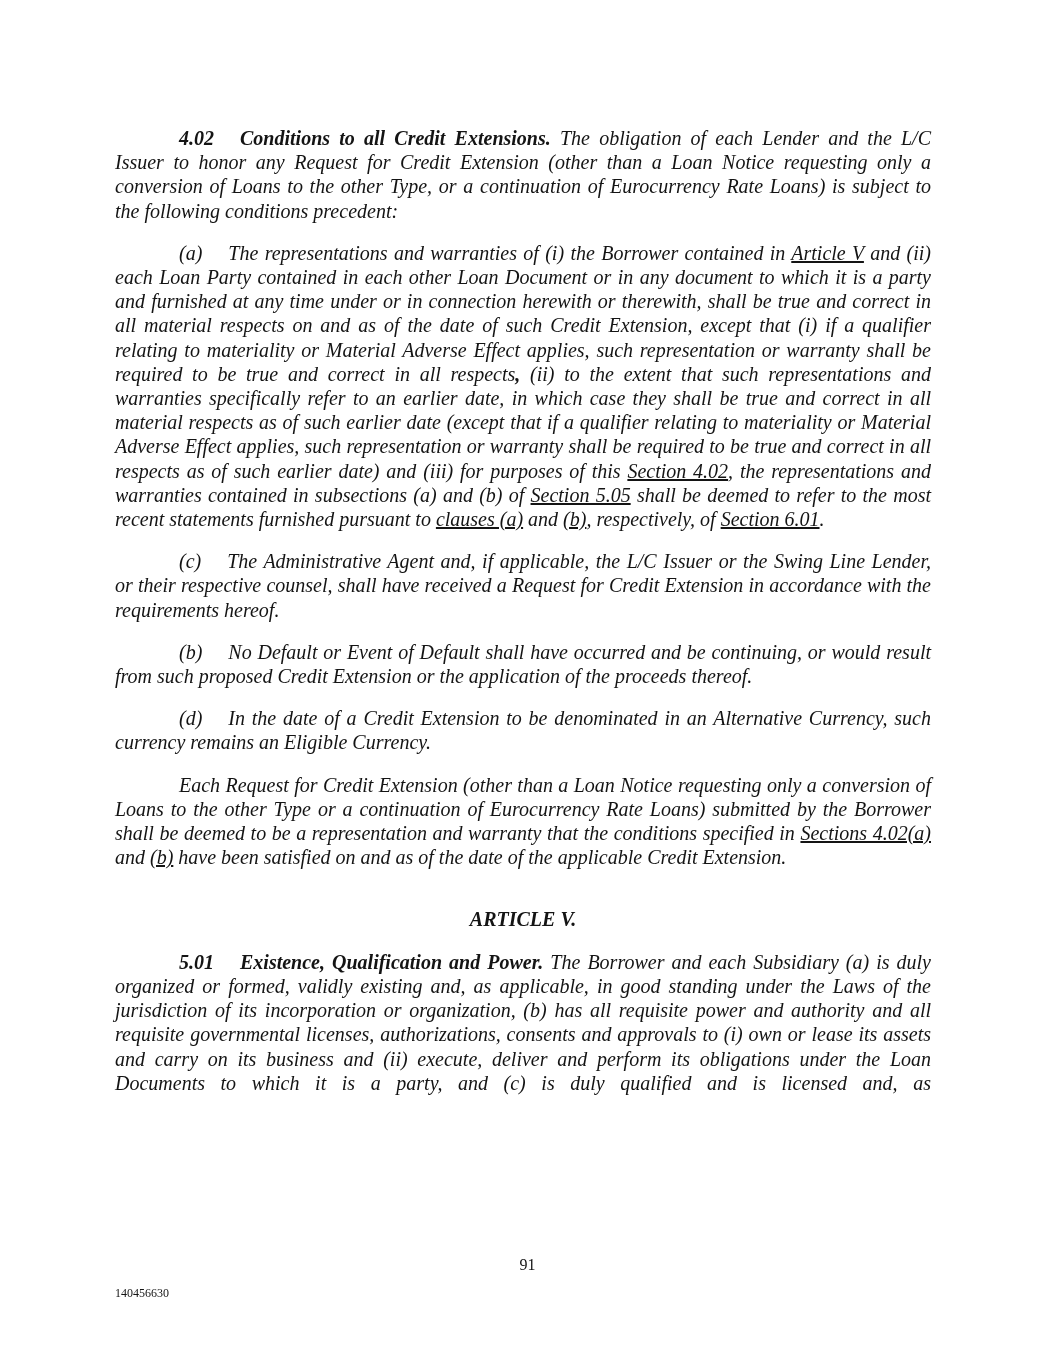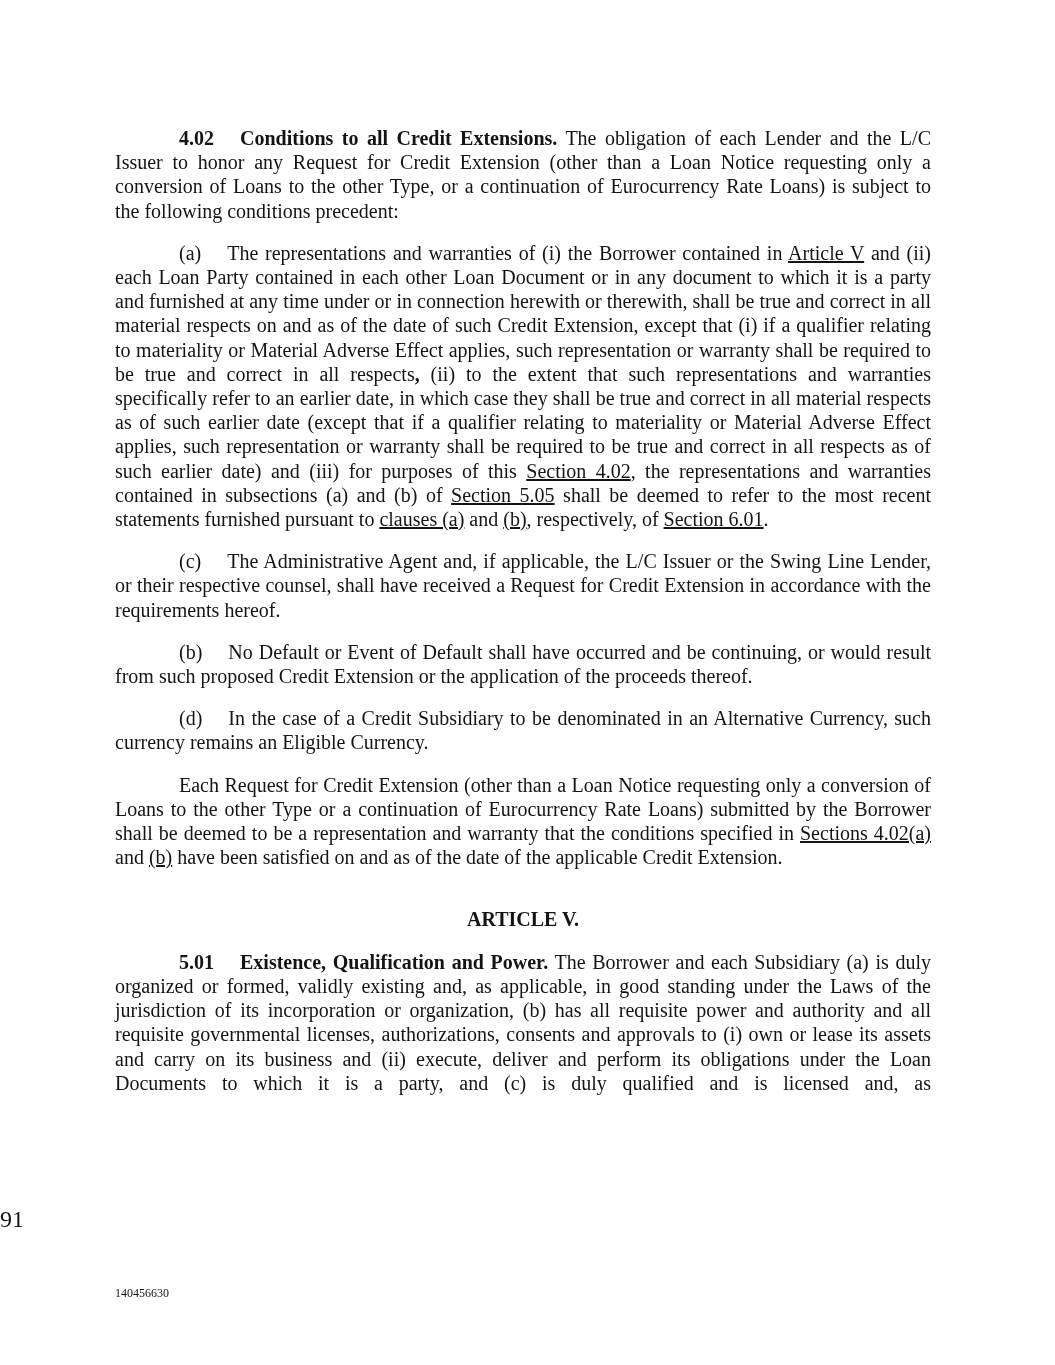--- a/index.html
+++ b/index.html
@@ -21,65 +21,66 @@
     left: 115px;
     top: 126px;
     width: 816px;
     font-size: 20px;
     line-height: 24.2px;
     text-align: justify;
   }
   .doc-body p {
     margin: 0 0 18px 0;
     text-indent: 64px;
+    font-style: italic;
   }
   .tab {
     display: inline-block;
     width: 26px;
   }
   .b { font-weight: bold; }
   .u { text-decoration: underline; }
   p.heading {
     text-align: center;
     text-indent: 0;
     font-weight: bold;
     margin-top: 38px;
   }
   p.cont {
     text-align-last: justify;
     margin-bottom: 0;
     margin-top: 12px;
   }
   .page-number {
     position: absolute;
-    top: 1207px;
+    top: 1253px;
     left: 0;
     width: 100%;
-    text-align: left;
-    font-size: 24px;
+    text-align: center;
+    font-size: 16px;
     line-height: 24px;
   }
   .doc-id {
     position: absolute;
     top: 1284px;
     left: 115px;
     font-size: 12px;
     line-height: 18px;
   }
 </style>
 </head>
 <body>
 
 <div class="page">
   <div class="doc-body">
     <p><span class="b">4.02</span><span class="tab"></span><span class="b">Conditions to all Credit Extensions.</span><span class="">  The obligation of each Lender and the L/C Issuer to honor any Request for Credit Extension (other than a Loan Notice requesting only a conversion of Loans to the other Type, or a continuation of Eurocurrency Rate Loans) is subject to the following conditions precedent:</span></p>
     <p><span class="">(a)</span><span class="tab"></span><span class="">The representations and warranties of (i) the Borrower contained in </span><span class="u">Article V</span><span class=""> and (ii) each Loan Party contained in each other Loan Document or in any document to which it is a party and furnished at any time under or in connection herewith or therewith, shall be true and correct in all material respects on and as of the date of such Credit Extension, except that (i) if a qualifier relating to materiality or Material Adverse Effect applies, such representation or warranty shall be required to be true and correct in all respects</span><span class="b">,</span><span class=""> (ii) to the extent that such representations and warranties specifically refer to an earlier date, in which case they shall be true and correct in all material respects as of such earlier date (except that if a qualifier relating to materiality or Material Adverse Effect applies, such representation or warranty shall be required to be true and correct in all respects as of such earlier date) and (iii) for purposes of this </span><span class="u">Section 4.02</span><span class="">, the representations and warranties contained in subsections (a) and (b) of </span><span class="u">Section 5.05</span><span class=""> shall be deemed to refer to the most recent statements furnished pursuant to </span><span class="u">clauses (a)</span><span class=""> and </span><span class="u">(b)</span><span class="">, respectively, of </span><span class="u">Section 6.01</span><span class="">.</span></p>
     <p><span class="">(c)</span><span class="tab"></span><span class="">The Administrative Agent and, if applicable, the L/C Issuer or the Swing Line Lender, or their respective counsel, shall have received a Request for Credit Extension in accordance with the requirements hereof.</span></p>
     <p><span class="">(b)</span><span class="tab"></span><span class="">No Default or Event of Default shall have occurred and be continuing, or would result from such proposed Credit Extension or the application of the proceeds thereof.</span></p>
-    <p><span class="">(d)</span><span class="tab"></span><span class="">In the case of a Credit Subsidiary to be denominated in an Alternative Currency, such currency remains an Eligible Currency.</span></p>
+    <p><span class="">(d)</span><span class="tab"></span><span class="">In the date of a Credit Extension to be denominated in an Alternative Currency, such currency remains an Eligible Currency.</span></p>
     <p><span class="">Each Request for Credit Extension (other than a Loan Notice requesting only a conversion of Loans to the other Type or a continuation of Eurocurrency Rate Loans) submitted by the Borrower shall be deemed to be a representation and warranty that the conditions specified in </span><span class="u">Sections 4.02(a)</span><span class=""> and </span><span class="u">(b)</span><span class=""> have been satisfied on and as of the date of the applicable Credit Extension.</span></p>
     <p class="heading"><span class="b">ARTICLE V.</span><br></p>
     <p class="cont"><span class="b">5.01</span><span class="tab"></span><span class="b">Existence, Qualification and Power.</span><span class="">  The Borrower and each Subsidiary (a) is duly organized or formed, validly existing and, as applicable, in good standing under the Laws of the jurisdiction of its incorporation or organization, (b) has all requisite power and authority and all requisite governmental licenses, authorizations, consents and approvals to (i) own or lease its assets and carry on its business and (ii) execute, deliver and perform its obligations under the Loan Documents to which it is a party, and (c) is duly qualified and is licensed and, as</span></p>
   </div>
 
   <div class="page-number">91</div>
   <div class="doc-id">140456630</div>
 </div>
 
 </body></html>

